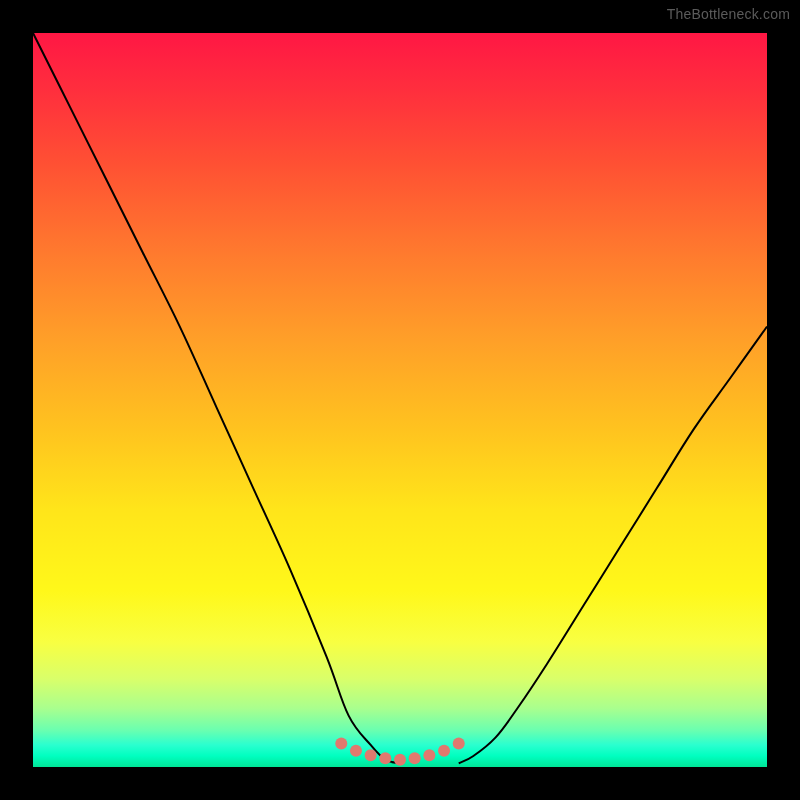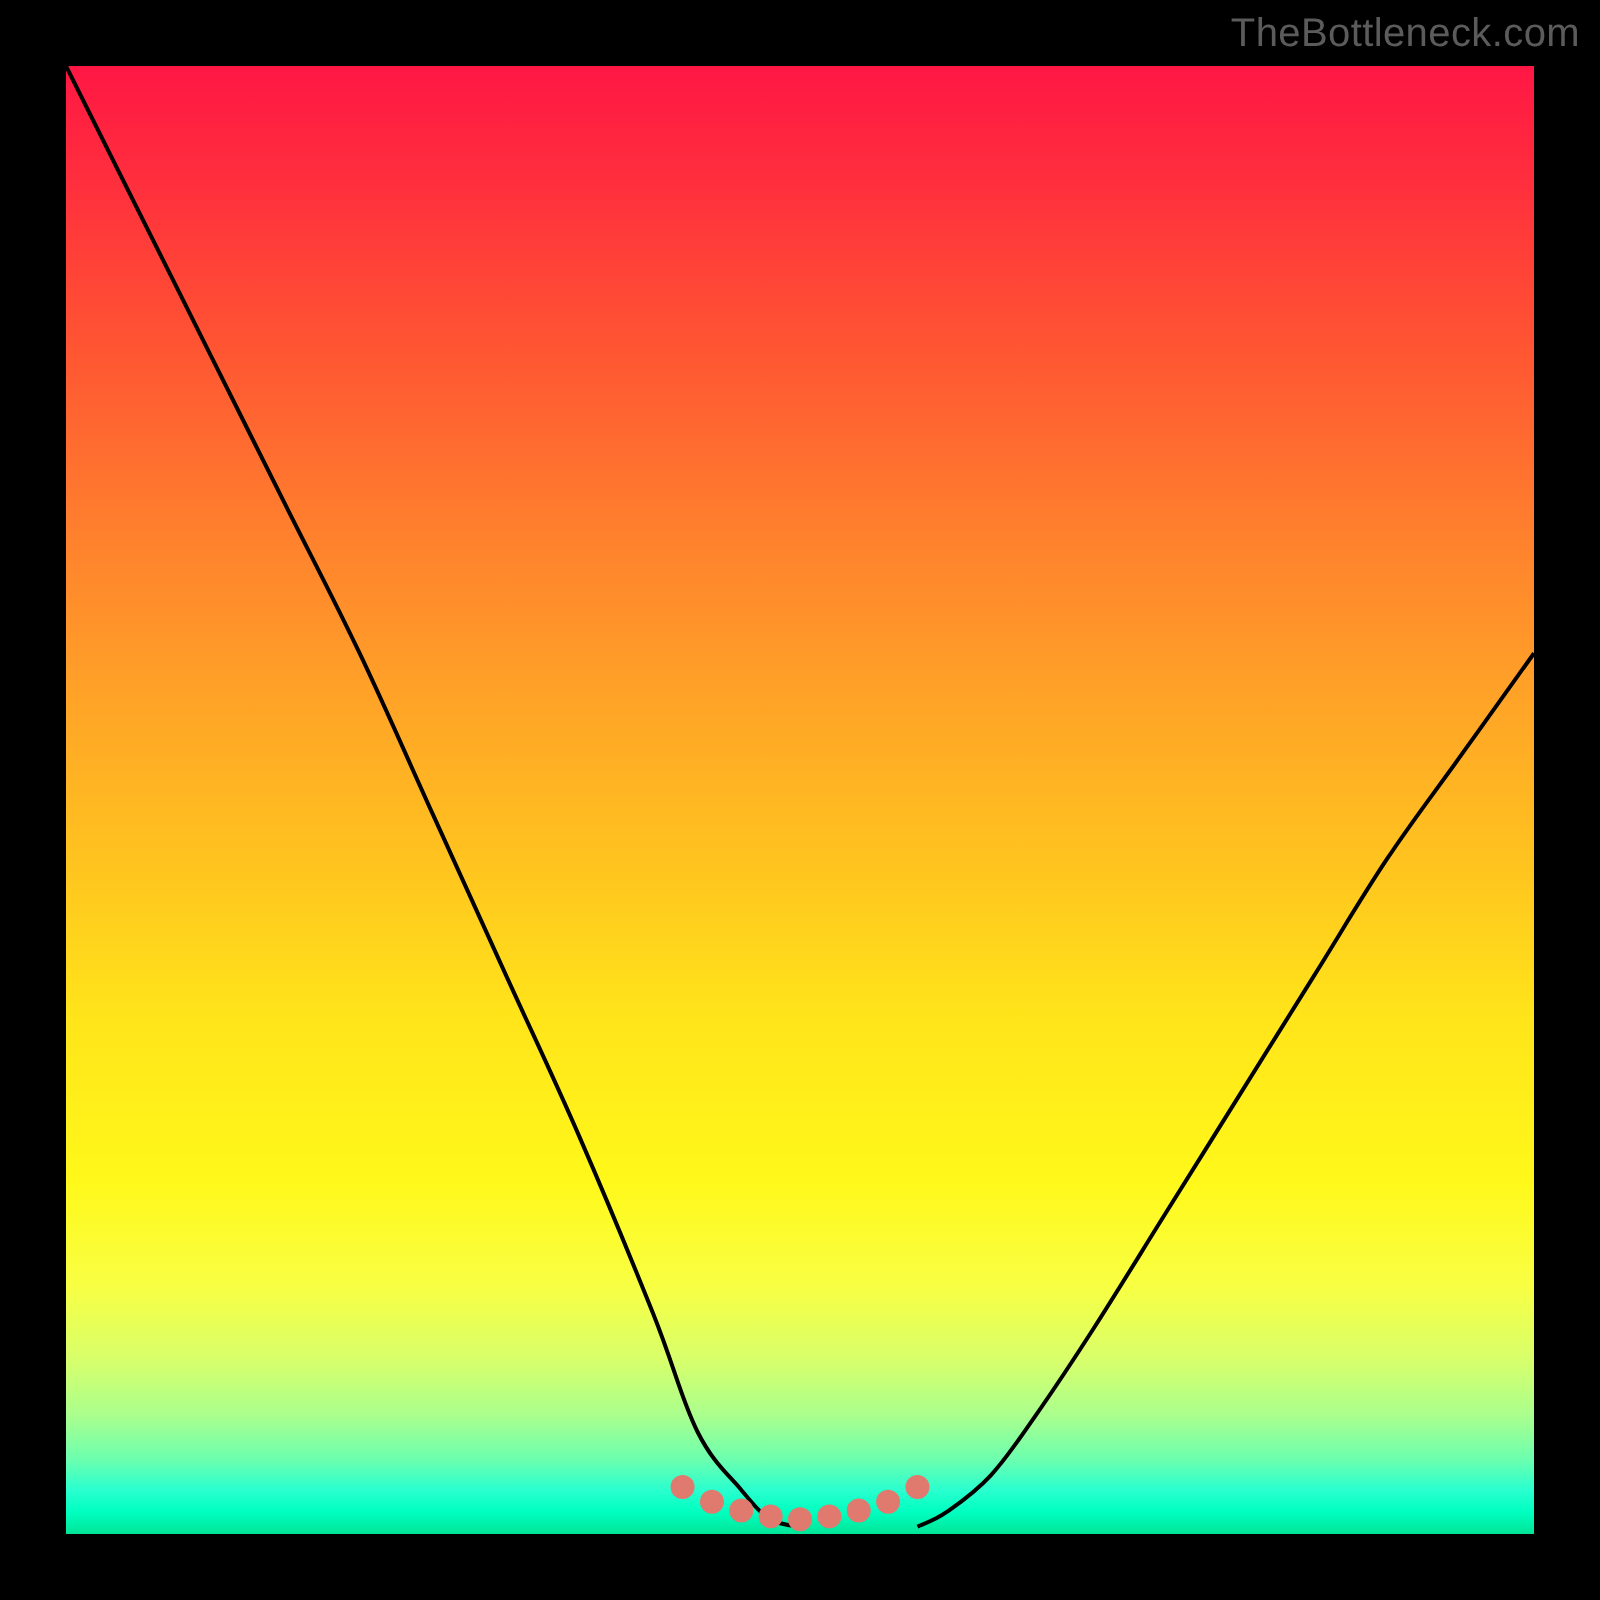--- a/index.html
+++ b/index.html
@@ -14,21 +14,21 @@
   .frame {
     position: relative;
     width: 800px;
     height: 800px;
     background: #000;
   }
   .watermark {
     position: absolute;
     top: 6px;
     right: 10px;
-    font-size: 20px;
+    font-size: 14px;
     font-weight: 500;
     color: #5b5b5b;
     letter-spacing: 0.2px;
     z-index: 5;
   }
   .plot {
     position: absolute;
     left: 33px;
     top: 33px;
     width: 734px;

